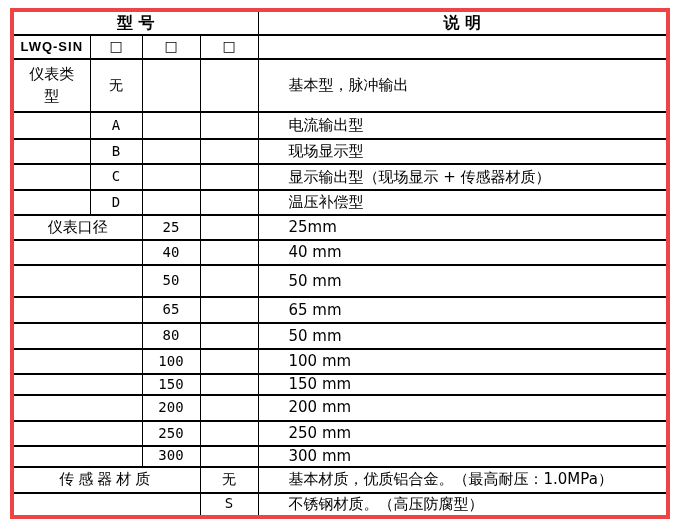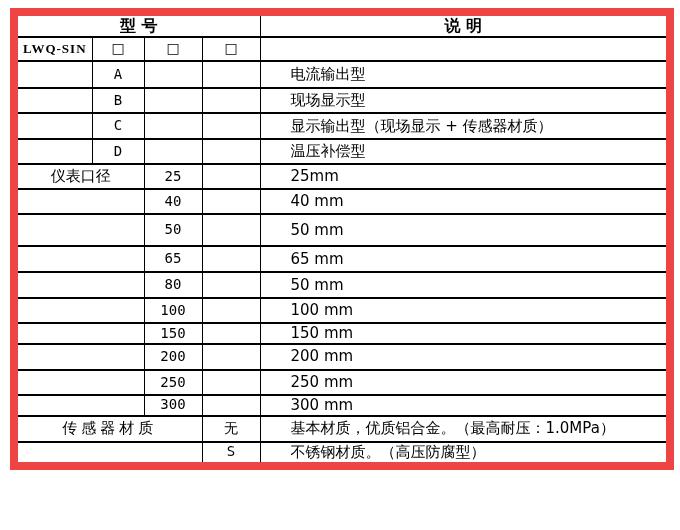--- a/index.html
+++ b/index.html
@@ -8,40 +8,40 @@
     width: 680px; height: 530px;
     background: #ffffff;
     font-family: "DejaVu Sans", sans-serif;
     color: #000000;
   }
   table.spec {
     border-collapse: collapse;
     table-layout: fixed;
     margin: 8px 0 0 10px;
     width: 656px;
-    border: 8px solid #ef4444;
+    border: 4px solid #ef4444;
   }
   td {
     border: 1px solid #000000;
     border-top-width: 2px;
     border-bottom-width: 2px;
     padding: 0;
     text-align: center;
     vertical-align: middle;
     font-size: 15px;
     line-height: 1.25;
     overflow: hidden;
     white-space: nowrap;
   }
   td.hdr {
     font-weight: bold;
     font-size: 16px;
   }
   td.code {
-    font-family: Liberation Serif, serif;
+    font-family: Liberation Sans, sans-serif;
     font-weight: bold;
     font-size: 13px;
     letter-spacing: 1px;
   }
   td.box {
     font-weight: bold;
     font-size: 14px;
   }
   td.opt {
     font-family: "DejaVu Sans Mono", monospace;
@@ -81,20 +81,27 @@
   </tr>
 
   <tr style="height:24px">
     <td class="code">LWQ-SIN</td>
     <td class="box">□</td>
     <td class="box">□</td>
     <td class="box">□</td>
     <td></td>
   </tr>
 
+  <tr style="height:53px">
+    <td class="label-wrap"><span>仪表类型</span></td>
+    <td class="opt">无</td>
+    <td></td>
+    <td></td>
+    <td class="desc">基本型，脉冲输出</td>
+  </tr>
   <tr style="height:27px">
     <td></td>
     <td class="opt">A</td>
     <td></td>
     <td></td>
     <td class="desc">电流输出型</td>
   </tr>
   <tr style="height:25px">
     <td></td>
     <td class="opt">B</td>

